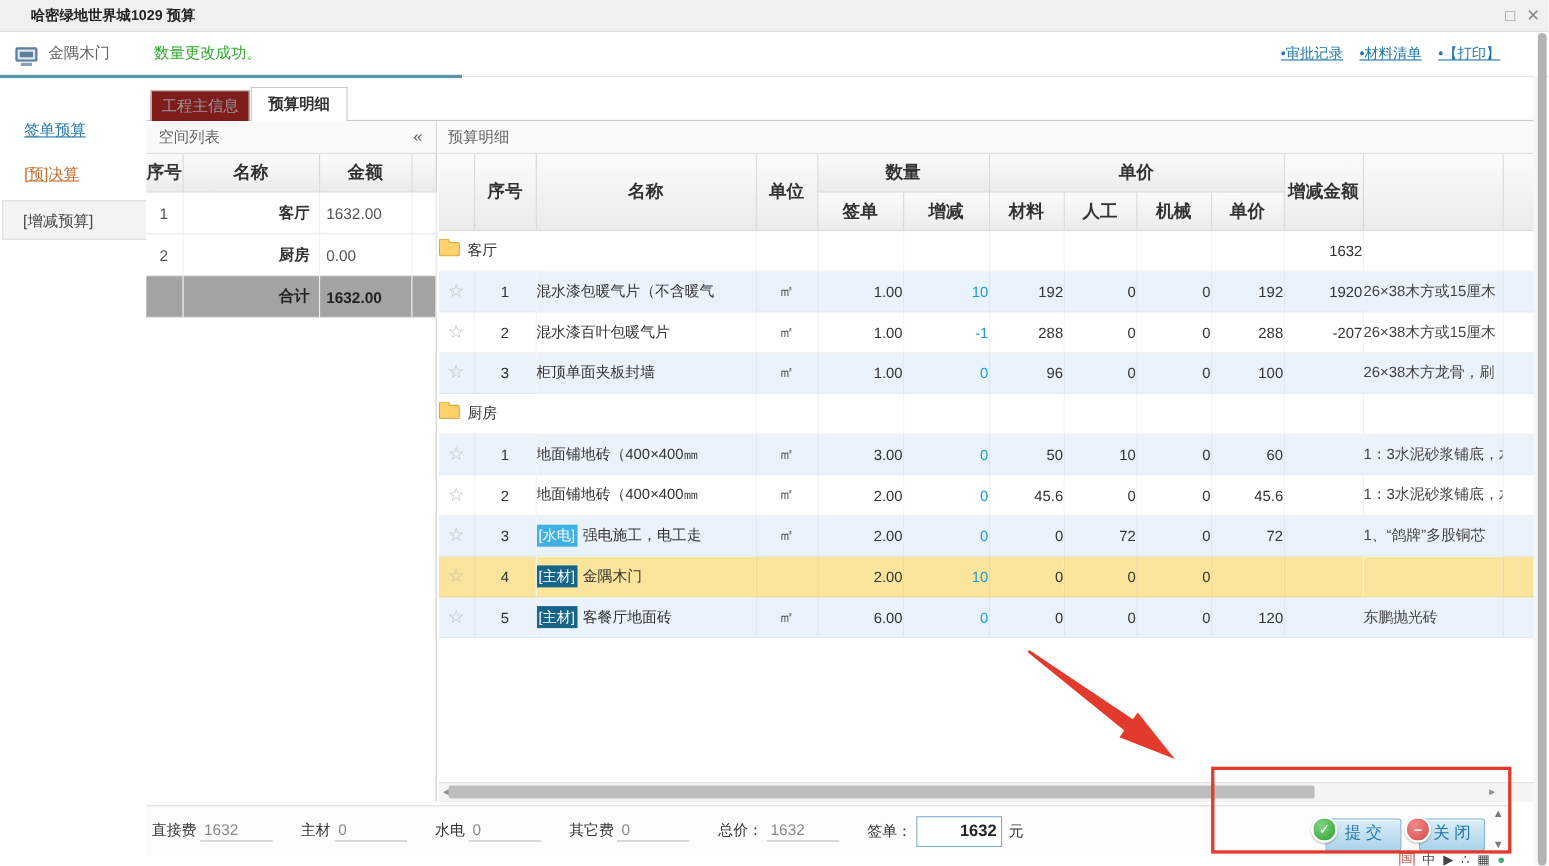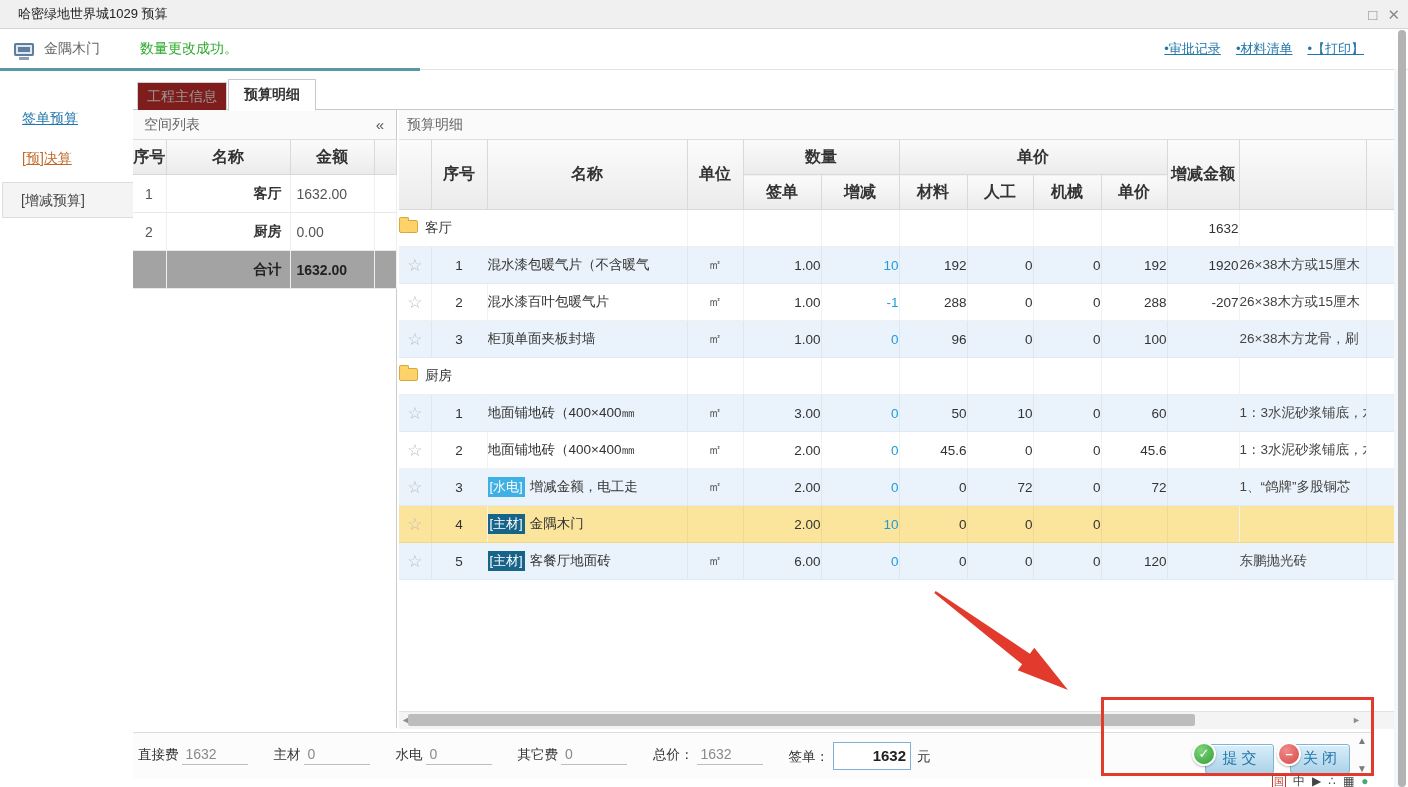--- a/index.html
+++ b/index.html
@@ -2,21 +2,21 @@
 <html><head>
 <meta charset="utf-8">
 <style>
   html,body{margin:0;padding:0;background:#fff;}
   #page{position:relative;width:1408px;height:787px;overflow:hidden;
         font-family:"Liberation Sans","DejaVu Sans",sans-serif;font-size:13px;color:#333;background:#fff;}
 
   
   .titlebar{position:absolute;left:0;top:0;width:1408px;height:28px;background:#f0f0f0;
             border-bottom:1px solid #d5d5d5;display:flex;align-items:center;}
-  .title{margin-left:18px;font-weight:normal;font-size:13px;color:#222;}
+  .title{margin-left:28px;font-weight:bold;font-size:13px;color:#222;}
   .win-controls{position:absolute;right:8px;top:0;height:28px;display:flex;align-items:center;gap:10px;}
   .winbtn{color:#8b8b8b;font-size:15px;line-height:1;cursor:default;}
 
   
   .navbar{position:absolute;left:0;top:29px;width:1408px;height:40px;background:#fff;border-bottom:1px solid #e3e3e3;}
   .nav-inner{display:flex;align-items:center;height:100%;}
   .monitor-icon{width:20px;height:13px;margin-left:14px;background:#5f7d9c;border-radius:2px;position:relative;box-shadow:inset 0 0 0 2px #5f7d9c, inset 0 0 0 4px #dde7ef;}
   .monitor-icon:after{content:"";position:absolute;left:5px;bottom:-4px;width:10px;height:3px;background:#8ca0b4;}
   .nav-app{margin-left:10px;color:#666;font-size:14px;}
   .nav-msg{margin-left:40px;color:#2faa2f;font-size:14px;}
@@ -335,21 +335,21 @@
             <td class="num">0</td>
             <td class="num">0</td>
             <td class="num">45.6</td>
             <td class="num"></td>
             <td class="remark-cell">1：3水泥砂浆铺底，水</td>
             <td></td>
           </tr>
           <tr class="row-alt">
             <td class="star-cell"><span class="star">☆</span></td>
             <td class="idx-cell">3</td>
-            <td class="name-cell"><span class="badge badge-shuidian">[水电]</span><span class="item-name">增减金额，电工走</span></td>
+            <td class="name-cell"><span class="badge badge-shuidian">[水电]</span><span class="item-name">强电施工，电工走</span></td>
             <td class="unit-cell">㎡</td>
             <td class="num">2.00</td>
             <td class="num zj">0</td>
             <td class="num">0</td>
             <td class="num">72</td>
             <td class="num">0</td>
             <td class="num">72</td>
             <td class="num"></td>
             <td class="remark-cell">1、“鸽牌”多股铜芯</td>
             <td></td>

